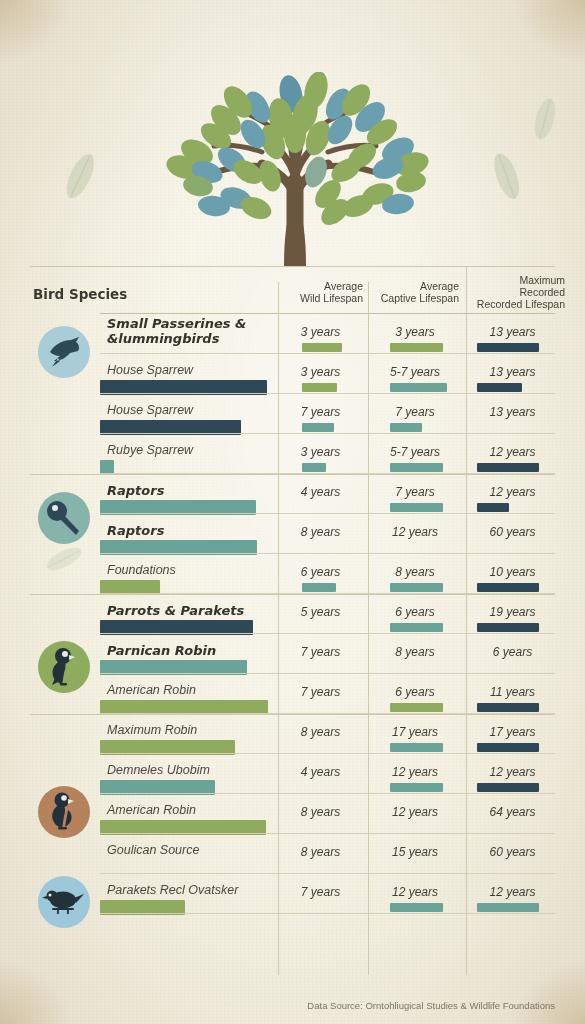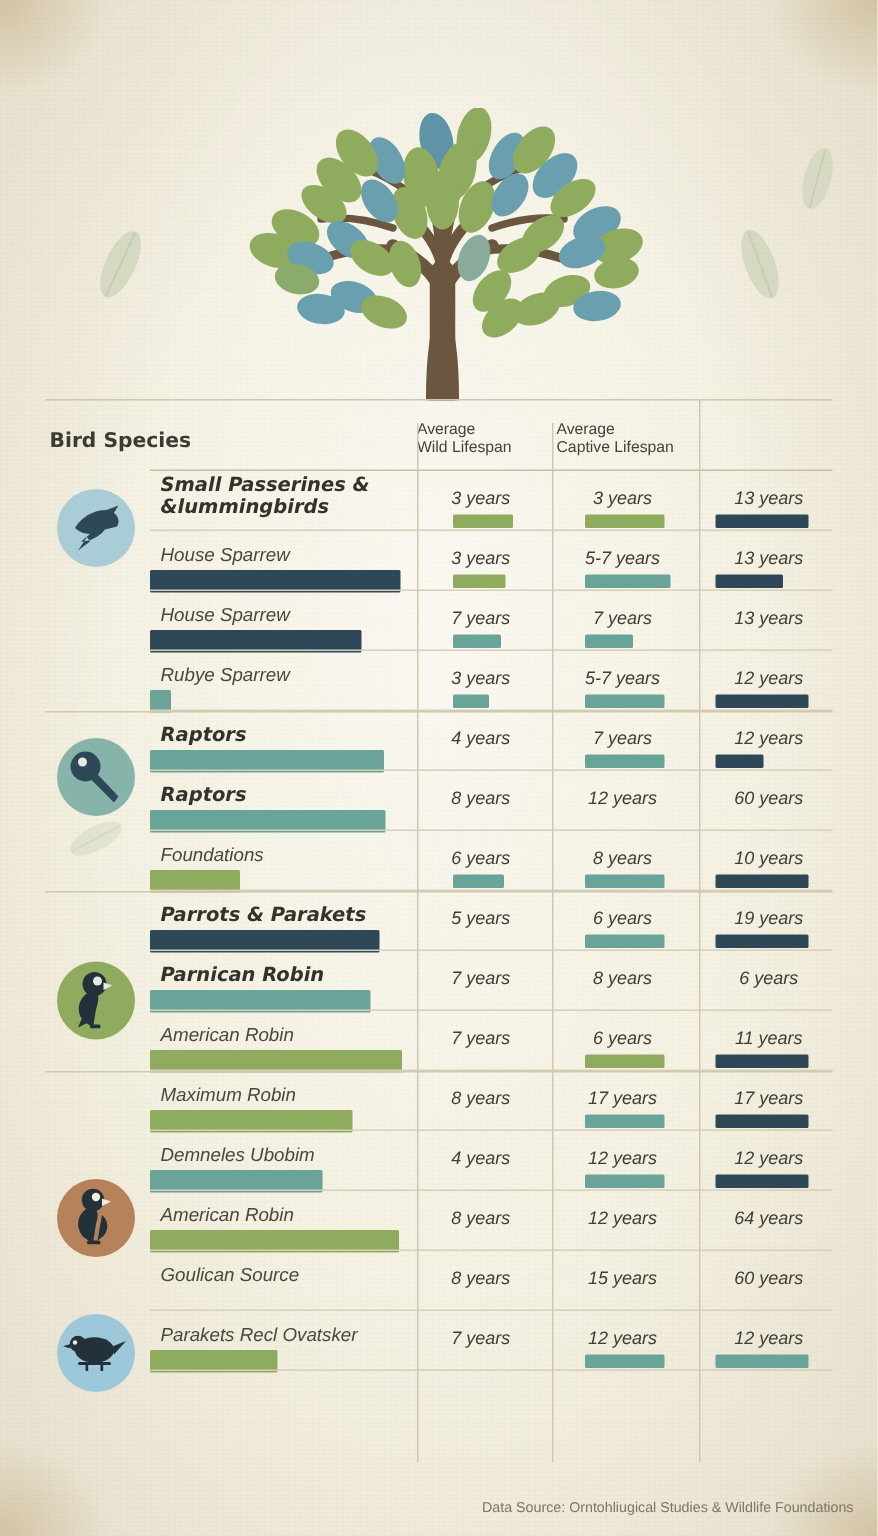--- a/index.html
+++ b/index.html
@@ -50,21 +50,21 @@
   
   .table{position:absolute;left:0;top:266px;width:585px;}
   .toprule{position:absolute;left:30px;top:0px;width:525px;height:1px;background:#cfc8ac;}
 
   .hdr{position:relative;height:48px;}
   .hdr .species-h{
     position:absolute;left:33px;top:20px;font-size:13.5px;font-weight:bold;color:#3c3b33;
     font-family:"DejaVu Sans", sans-serif;
   }
   .hdr .colh{
-    position:absolute;top:8px;text-align:left;font-size:10.5px;line-height:12px;color:#45443a;
+    position:absolute;top:8px;text-align:right;font-size:10.5px;line-height:12px;color:#45443a;
   }
   .hdr .c1{left:278px;width:85px;top:14px;}
   .hdr .c2{left:371px;width:88px;top:14px;}
   .hdr .c3{left:470px;width:95px;top:8px;}
 
   .headrule{position:absolute;left:100px;top:47px;width:455px;height:1px;background:#c6bfa4;}
 
   
   .vline{position:absolute;width:1px;background:#cfc8ac;}
 
@@ -92,21 +92,21 @@
   .minibar.m3{left:477px;top:29px;}
 
   .namebar{position:absolute;left:100px;height:15px;border-radius:1px;}
 
   
   .badge{position:absolute;left:38px;width:52px;height:52px;border-radius:50%;}
   .badge svg{position:absolute;left:0;top:0;}
 
   .footer{
     position:absolute;left:0;top:1000px;width:585px;text-align:right;
-    padding-right:16px;box-sizing:border-box;
+    padding-right:30px;box-sizing:border-box;
     font-size:9.5px;color:#7b7763;
   }
 </style>
 </head>
 <body>
 
 <div class="wrap">
   <div class="paper"></div>
   <div class="corner tl"></div>
   <div class="corner tr"></div>
@@ -209,20 +209,25 @@
     <div class="hdr">
       <div class="species-h">Bird Species</div>
       <div class="colh c1">
         <div>Average</div>
         <div>Wild Lifespan</div>
       </div>
       <div class="colh c2">
         <div>Average</div>
         <div>Captive Lifespan</div>
       </div>
+      <div class="colh c3">
+        <div>Maximum</div>
+        <div>Recorded</div>
+        <div>Recorded Lifespan</div>
+      </div>
       <div class="headrule"></div>
     </div>
 
     <div class="rows" id="rows-host">
         <div class="row">
           <div class="label bold two">Small Passerines &amp; &amp;lummingbirds</div>
           <div class="cell v1">3 years</div>
           <div class="cell v2">3 years</div>
           <div class="cell v3">13 years</div>
           <div class="minibar m1" style="width: 40px; background: rgb(143, 171, 94);"></div>

